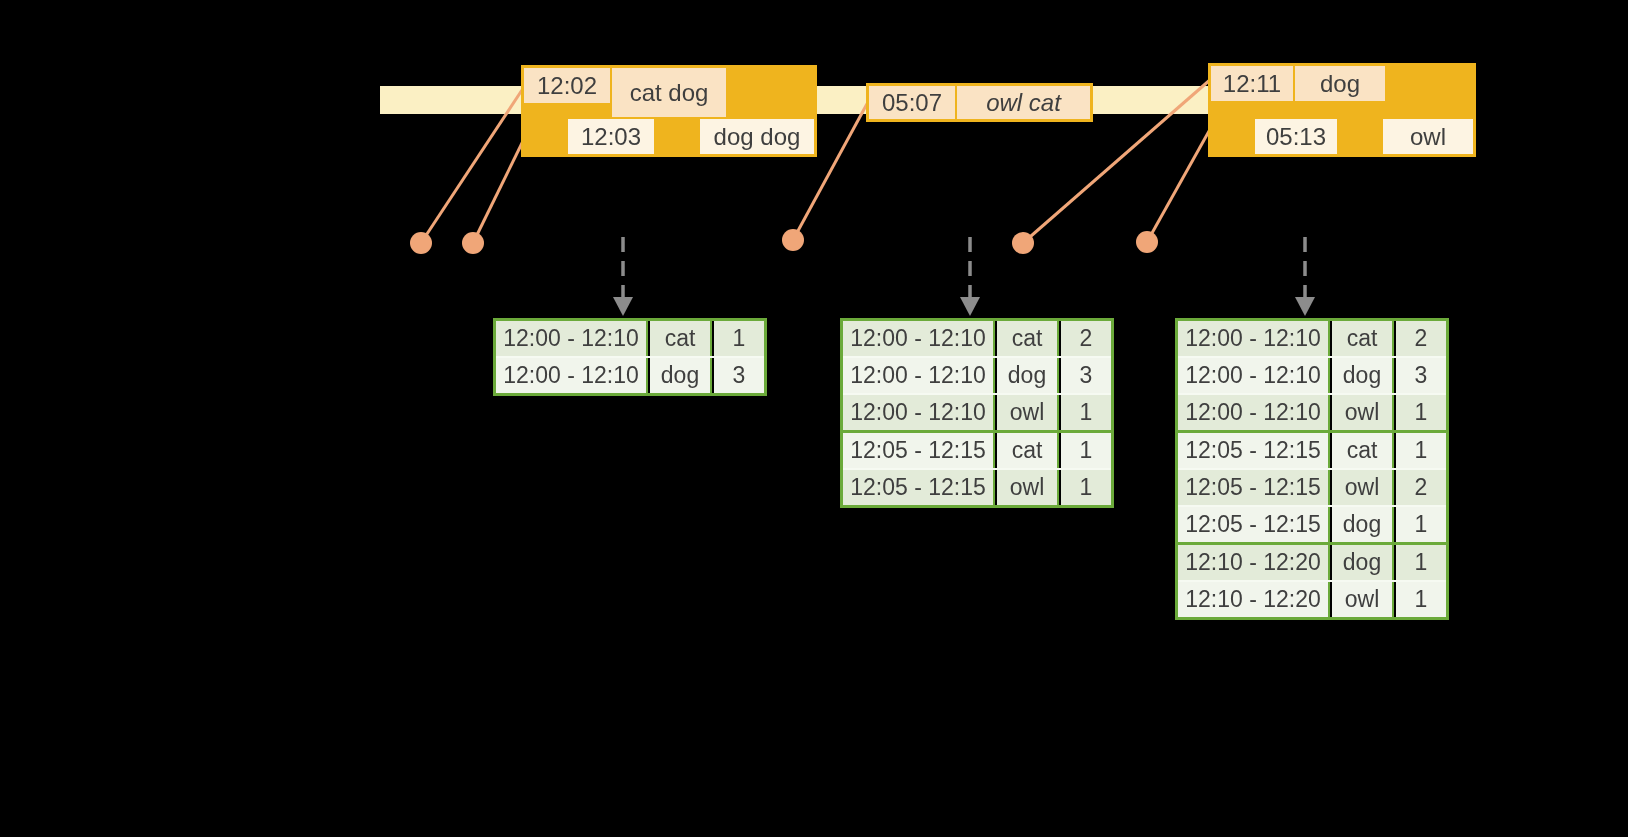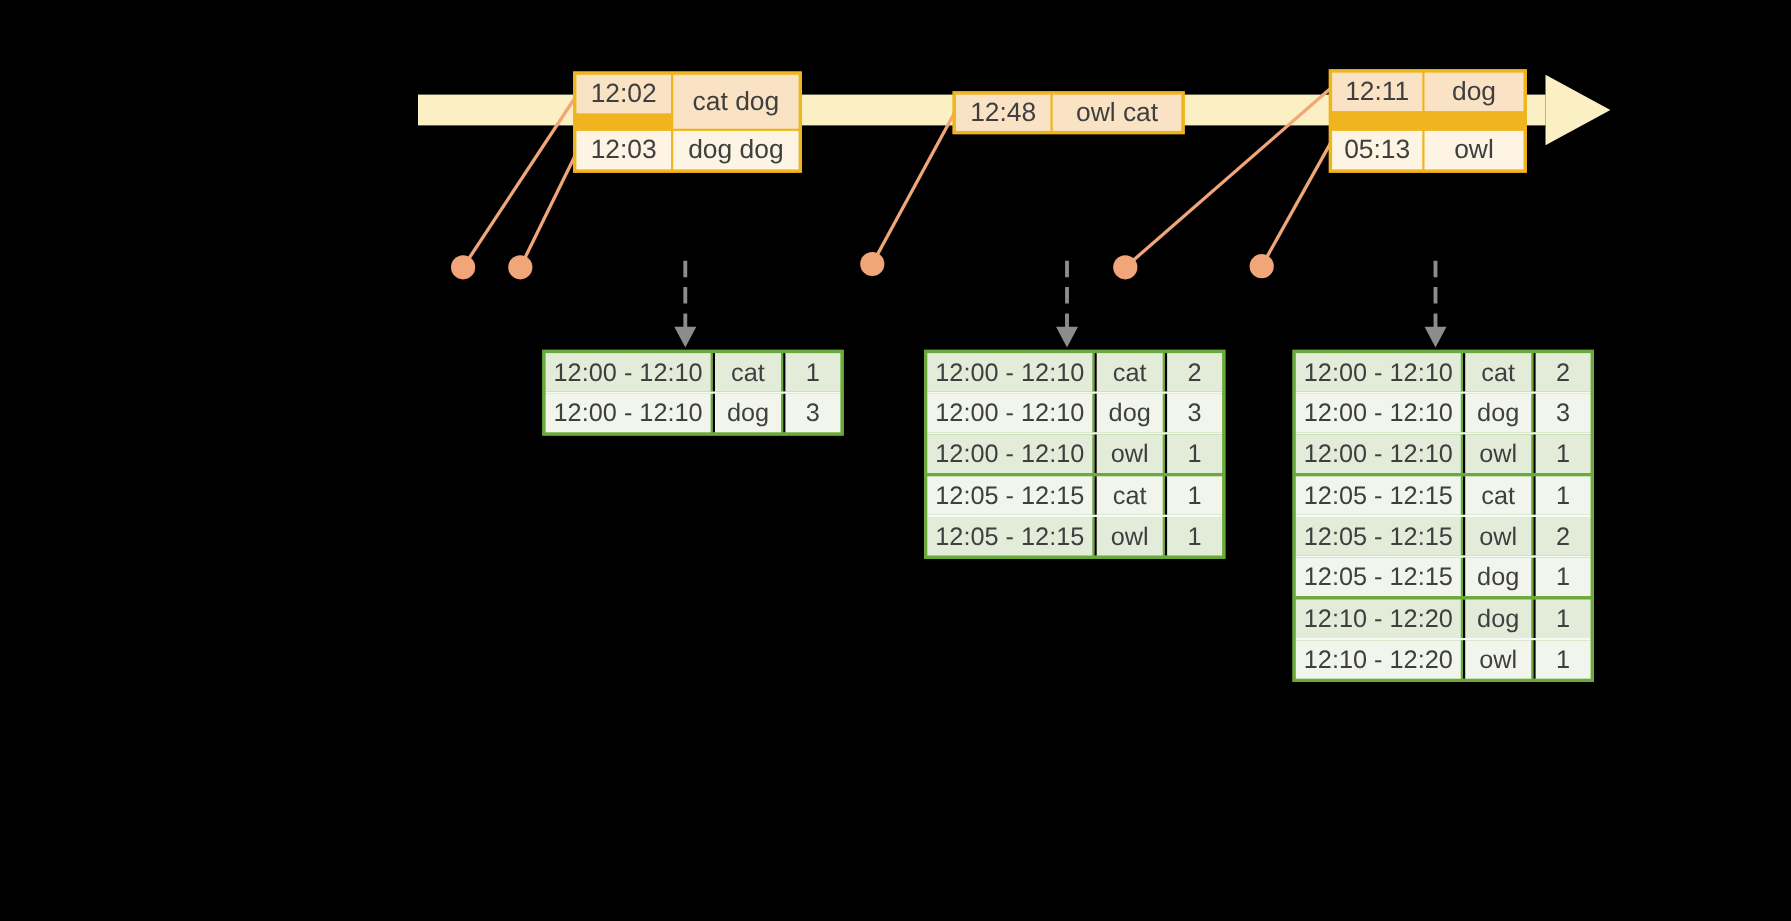--- a/index.html
+++ b/index.html
@@ -22,21 +22,21 @@
     box-sizing:border-box;
     display:flex; flex-direction:column;
     gap:2px;
   }
   .orow { display:flex; gap:2px; }
   .ocell {
     display:flex; align-items:center; justify-content:center;
     font-size:24px;
     background:#fae3c4;
   }
-  .orow.alt .ocell { background:#fdf4e3; }
+  .orow.alt .ocell { background:#fdf4e3;margin-left:44px; }
 
   
   .gtable {
     position:absolute;
     border:3px solid #6baa3a;
     background:#6baa3a;
     box-sizing:border-box;
     display:flex; flex-direction:column;
   }
   .grow { display:flex; gap:2px; }
@@ -81,22 +81,22 @@
           <div class="ocell" style="width: 86px; height: 35px;">12:02</div>
           <div class="ocell" style="width: 114px; height: 49px;">cat dog</div>
         </div>
         <div class="orow alt">
           <div class="ocell" style="width: 86px; height: 35px;">12:03</div>
           <div class="ocell" style="width: 114px; height: 35px;">dog dog</div>
         </div>
       </div>
       <div class="otable" style="left: 866px; top: 83px;">
         <div class="orow">
-          <div class="ocell" style="width: 86px; height: 33px;">12:48</div>
-          <div class="ocell" style="width: 117px; height: 33px;">owl cat</div>
+          <div class="ocell" style="width: 86px; height: 33px;">05:07</div>
+          <div class="ocell" style="width: 133px; height: 33px; font-style: italic;">owl cat</div>
         </div>
       </div>
       <div class="otable" style="left: 1208px; top: 63px; gap: 18px;">
         <div class="orow">
           <div class="ocell" style="width: 82px; height: 35px;">12:11</div>
           <div class="ocell" style="width: 90px; height: 35px;">dog</div>
         </div>
         <div class="orow alt">
           <div class="ocell" style="width: 82px; height: 35px;">05:13</div>
           <div class="ocell" style="width: 90px; height: 35px;">owl</div>

